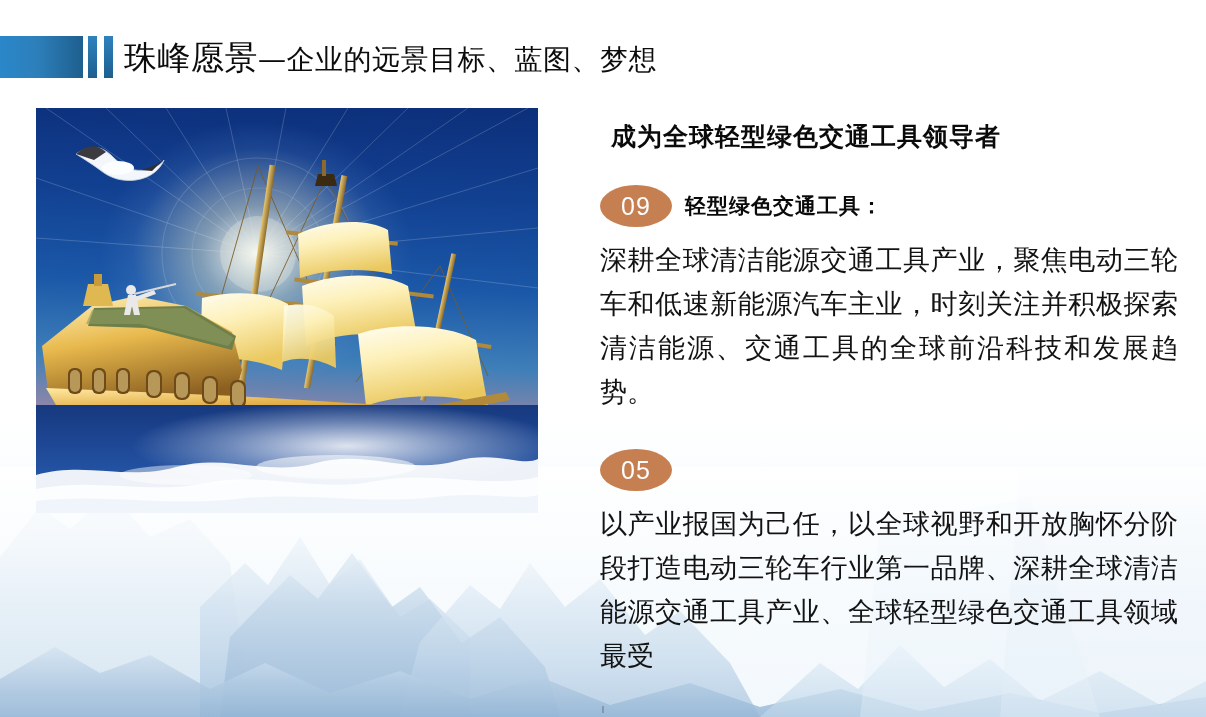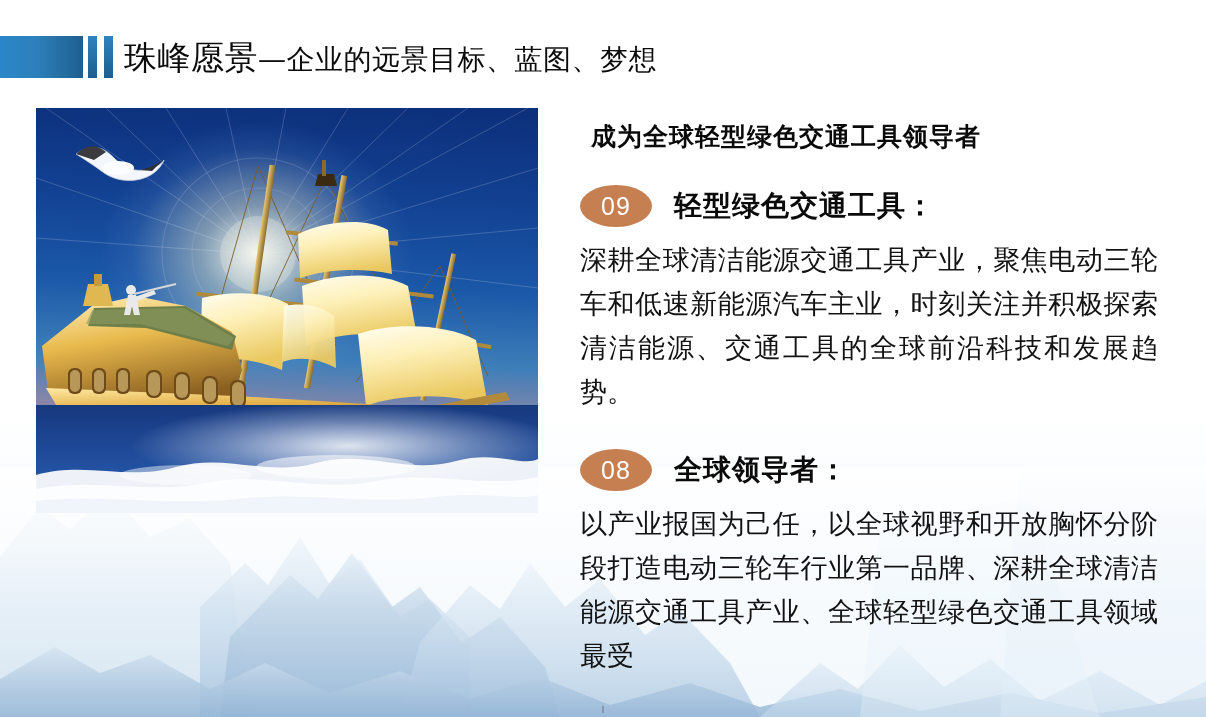--- a/index.html
+++ b/index.html
@@ -161,21 +161,21 @@
   .photo-shadow {
     position: absolute;
     inset: 0;
     box-shadow: 0 2px 6px rgba(40,60,90,0.22);
     pointer-events: none;
   }
 
   
   #content {
     position: absolute;
-    left: 580px;
+    left: 600px;
     top: 118px;
     width: 582px;
   }
   .headline {
     font-size: 25px;
     font-weight: bold;
     color: #0a0a0a;
     letter-spacing: 1px;
     margin: 0 0 0 11px;
     line-height: 36px;
@@ -201,22 +201,22 @@
     color: #ffffff;
     font-size: 25px;
     display: flex;
     align-items: center;
     justify-content: center;
     font-family: "Liberation Sans", sans-serif;
     letter-spacing: 1px;
     flex: 0 0 auto;
   }
   .point-title {
-    margin-left: 22px;
-    font-size: 28px;
+    margin-left: 13px;
+    font-size: 21px;
     font-weight: bold;
     color: #0a0a0a;
     letter-spacing: 1px;
     white-space: nowrap;
   }
   .point-body {
     margin-top: 10px;
     font-size: 27px;
     color: #131313;
     line-height: 44px;
@@ -447,22 +447,21 @@
         <div class="badge">09</div>
         <div class="point-title">轻型绿色交通工具：</div>
       </div>
       <div class="point-body">
         <p>深耕全球清洁能源交通工具产业，聚焦电动三轮车和低速新能源汽车主业，时刻关注并积极探索清洁能源、交通工具的全球前沿科技和发展趋势。</p>
       </div>
     </div>
 
     <div class="point second">
       <div class="point-head">
-        <div class="badge">08</div>
-        <div class="point-title">全球领导者：</div>
+        <div class="badge">05</div>
       </div>
       <div class="point-body">
         <p>以产业报国为己任，以全球视野和开放胸怀分阶段打造电动三轮车行业第一品牌、深耕全球清洁能源交通工具产业、全球轻型绿色交通工具领域最受</p>
       </div>
     </div>
 
   </div>
 
   <div class="artifact"></div>
 

